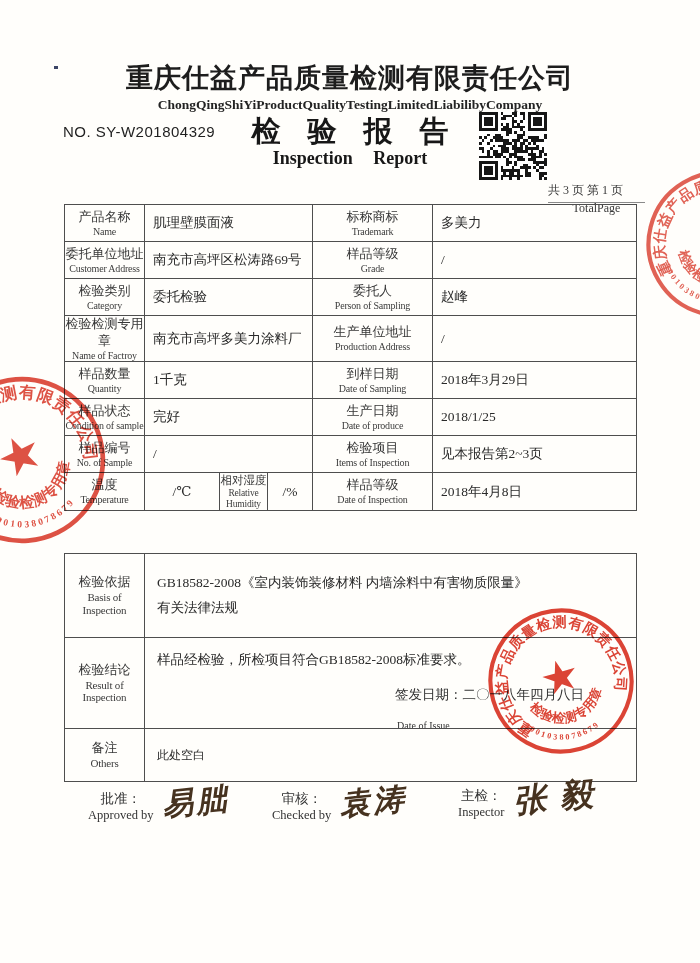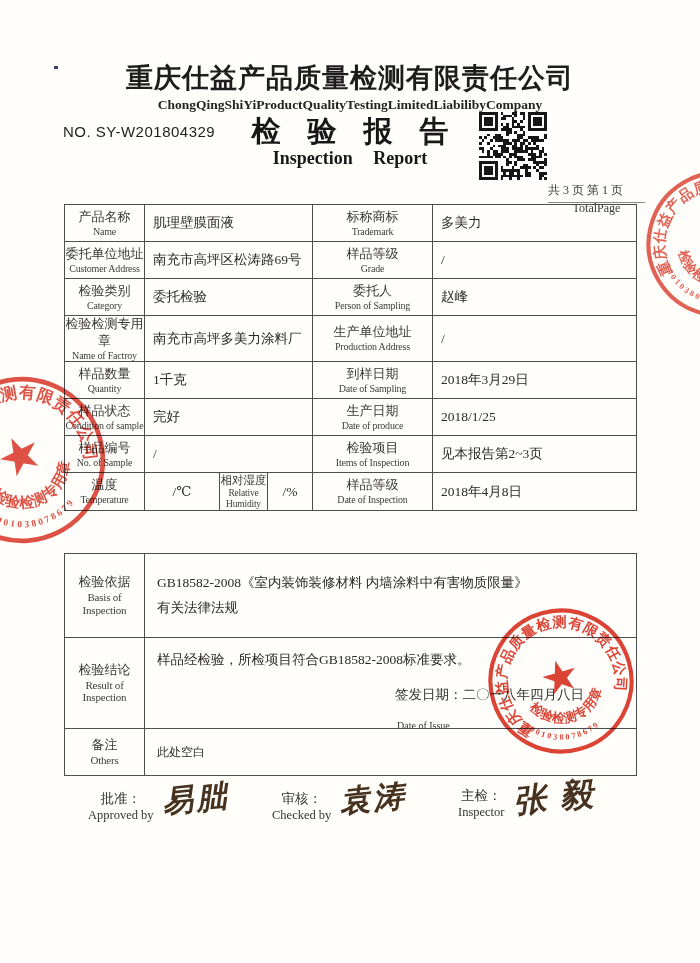--- a/index.html
+++ b/index.html
@@ -37,21 +37,21 @@
   .le2 { font-size:11px; }
   .lc-sm { font-size:11.5px; } .le-sm { font-size:9.5px; }
   .cell-value { font-size:13.5px; padding-left:8px; vertical-align:middle; color:#2a2a2a; }
   .center { text-align:center; padding-left:0; }
   .basis-cell { padding:6px 12px; font-size:13.5px; line-height:1.8; vertical-align:middle; color:#2a2a2a; }
   .result-cell { position:relative; vertical-align:top; padding:13px 10px 0 12px; font-size:13.5px; color:#2a2a2a; }
   .issue { position:absolute; left:250px; top:48px; font-size:13.5px; color:#333; }
   .issue-en { font-size:10px; margin-top:16px; padding-left:2px; }
   .others-cell { padding-left:12px; font-size:12px; vertical-align:middle; color:#2a2a2a; }
   
-  .sig-group { position:absolute; display:flex; align-items:flex-start; }
+  .sig-group { position:absolute; display:flex; align-items:flex-end; }
   .sig-labels { text-align:center; }
   .sl-cn { font-size:13.5px; color:#333; }
   .sl-en { font-size:12.5px; color:#333; }
   .signature { font-size:31px; font-weight:700; font-style:italic; color:#46321f;
     transform:rotate(-6deg); margin:-12px 0 0 8px; letter-spacing:3px; white-space:nowrap; }
   .sig-approved { left:88px; top:790px; }
   .sig-checked  { left:272px; top:790px; }
   .sig-inspector{ left:458px; top:787px; }
   .sig-inspector .signature { letter-spacing:14px; font-size:33px; }
   
@@ -448,21 +448,21 @@
         <div class="le le2">Result of Inspection</div>
       </td>
       <td class="result-cell">
         <div>样品经检验，所检项目符合GB18582-2008标准要求。</div>
         <div class="issue">
           <span>签发日期：</span><span>二〇一八年四月八日</span>
           <div class="issue-en">Date of  Issue</div>
         </div>
       </td>
     </tr>
-    <tr style="height:47px">
+    <tr style="height:53px">
       <td class="cell-label">
         <div class="lc">备注</div>
         <div class="le le2">Others</div>
       </td>
       <td class="others-cell">此处空白</td>
     </tr>
   </tbody>
     </table>
 
   <div class="sig-group sig-approved">

